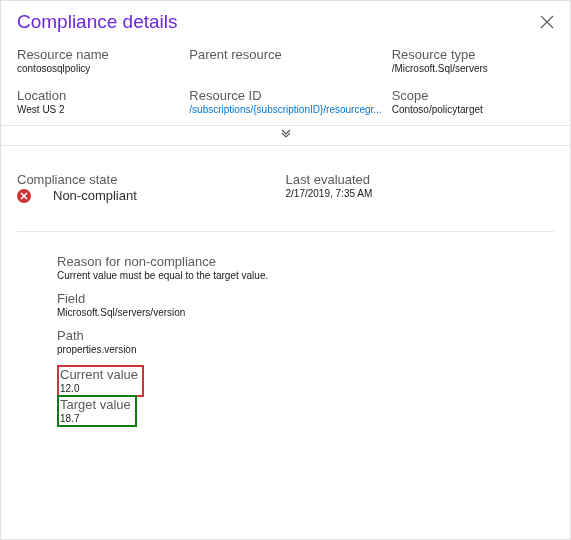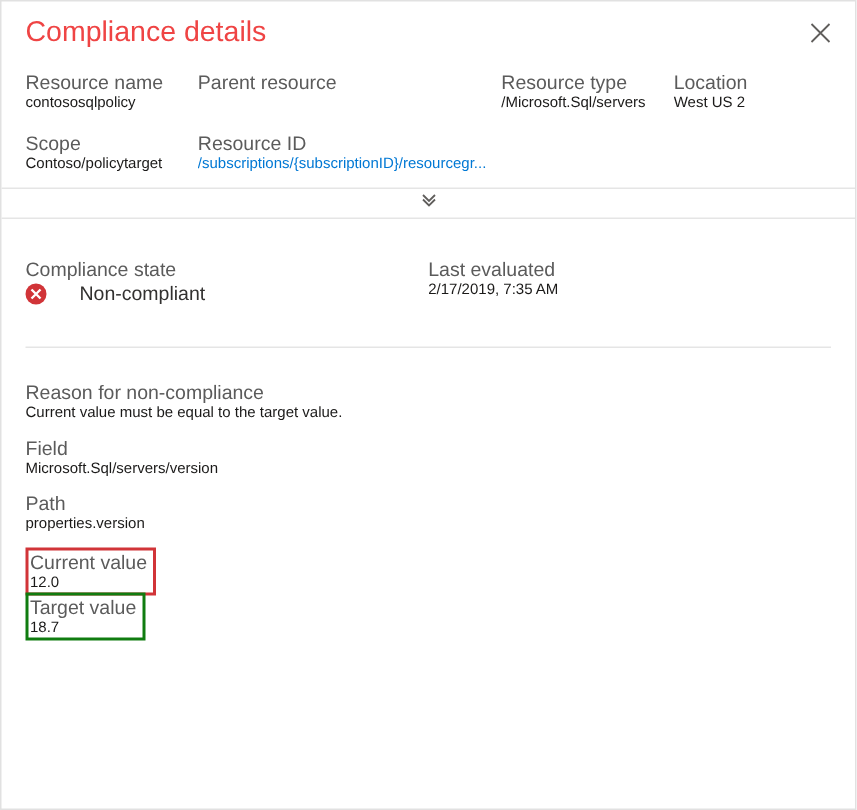--- a/index.html
+++ b/index.html
@@ -20,32 +20,32 @@
   }
   .header {
     display: flex;
     justify-content: space-between;
     align-items: center;
     padding: 10px 16px 8px 16px;
   }
   .title {
     font-size: 19px;
     font-weight: 400;
-    color: #ef4444;
+    color: #6d28d9;
   }
   .close-icon {
     width: 14px;
     height: 14px;
     cursor: pointer;
     color: #605e5c;
   }
   .close-icon svg { width: 14px; height: 14px; }
   .grid {
     display: grid;
-    grid-template-columns: 1fr 1fr 1fr 1fr;
+    grid-template-columns: 1fr 1fr 1fr;
     column-gap: 10px;
     row-gap: 14px;
     padding: 6px 16px 10px 16px;
   }
   .label {
     font-size: 13px;
     color: #5b5b5b;
     margin-bottom: 1px;
   }
   .value {
@@ -84,20 +84,21 @@
     display: inline-flex; align-items: center; justify-content: center;
     color: #fff;
   }
   .err-icon svg { width: 8px; height: 8px; }
   .divider {
     margin: 18px 16px 0 16px;
     border-top: 1px solid #e5e5e5;
   }
   .bottom {
     padding: 22px 16px 0 16px;
+    margin-left: 40px;
   }
   .bottom .block { margin-bottom: 10px; }
   .bottom .block:last-of-type{ margin-bottom: 2px;}
   .boxed {
     display: inline-block;
     padding: 0 4px 1px 1px;
   }
   .boxed.red { border: 2px solid #d13438; }
   .boxed.green { border: 2px solid #107c10; margin-top: -2px; }
 </style>
@@ -125,26 +126,26 @@
     </div>
     <div>
       <div class="label">Resource type</div>
       <div class="value">/Microsoft.Sql/servers</div>
     </div>
     <div>
       <div class="label">Location</div>
       <div class="value">West US 2</div>
     </div>
     <div>
+      <div class="label">Resource ID</div>
+      <div class="value link">/subscriptions/{subscriptionID}/resourcegr...</div>
+    </div>
+    <div>
       <div class="label">Scope</div>
       <div class="value">Contoso/policytarget</div>
-    </div>
-    <div>
-      <div class="label">Resource ID</div>
-      <div class="value link">/subscriptions/{subscriptionID}/resourcegr...</div>
     </div>
   </div>
 
   <div class="collapse-bar">
     <span>
       <svg viewBox="0 0 12 12">
           <polyline points="2,5 6,9 10,5" fill="none" stroke="currentColor" stroke-width="1.2"></polyline>
           <polyline points="2,2 6,6 10,2" fill="none" stroke="currentColor" stroke-width="1.2"></polyline>
         </svg>
     </span>

